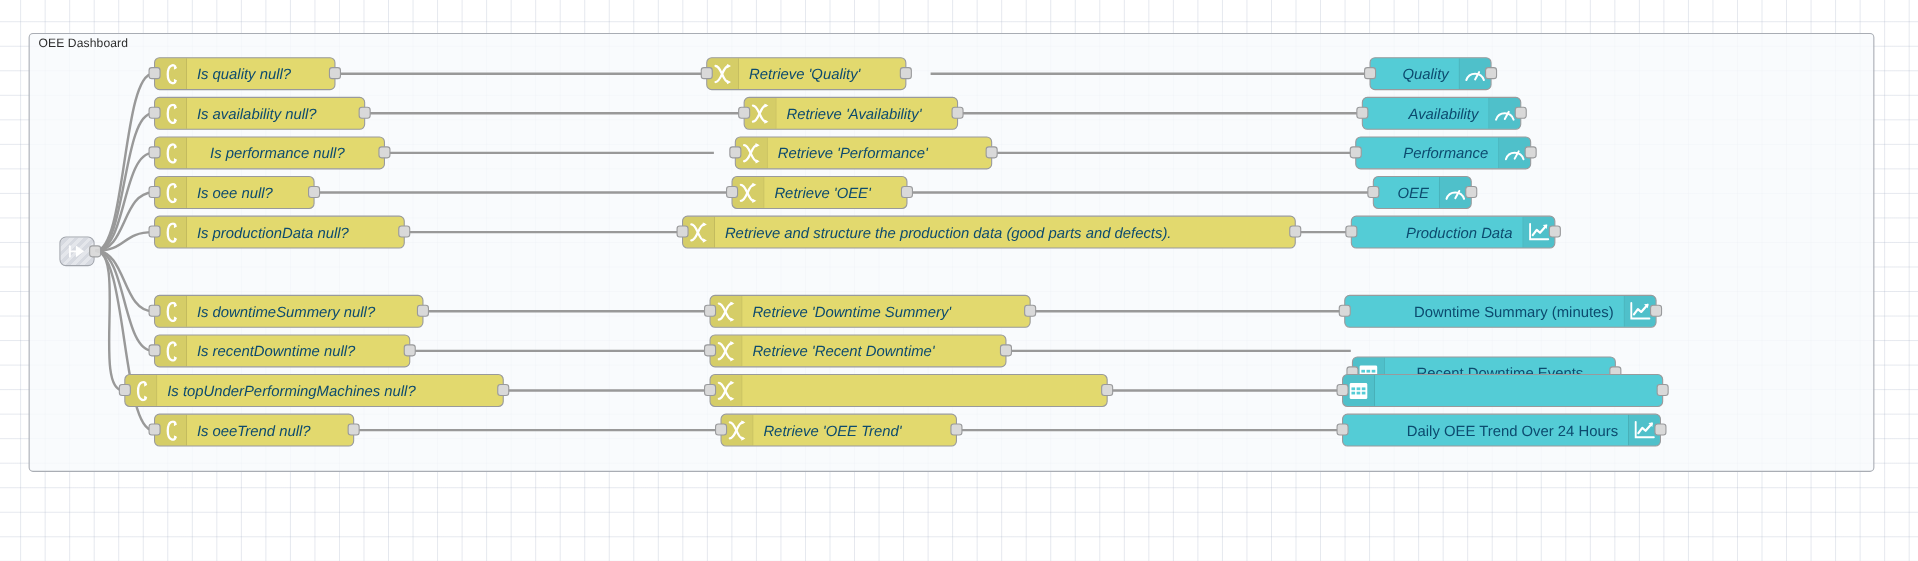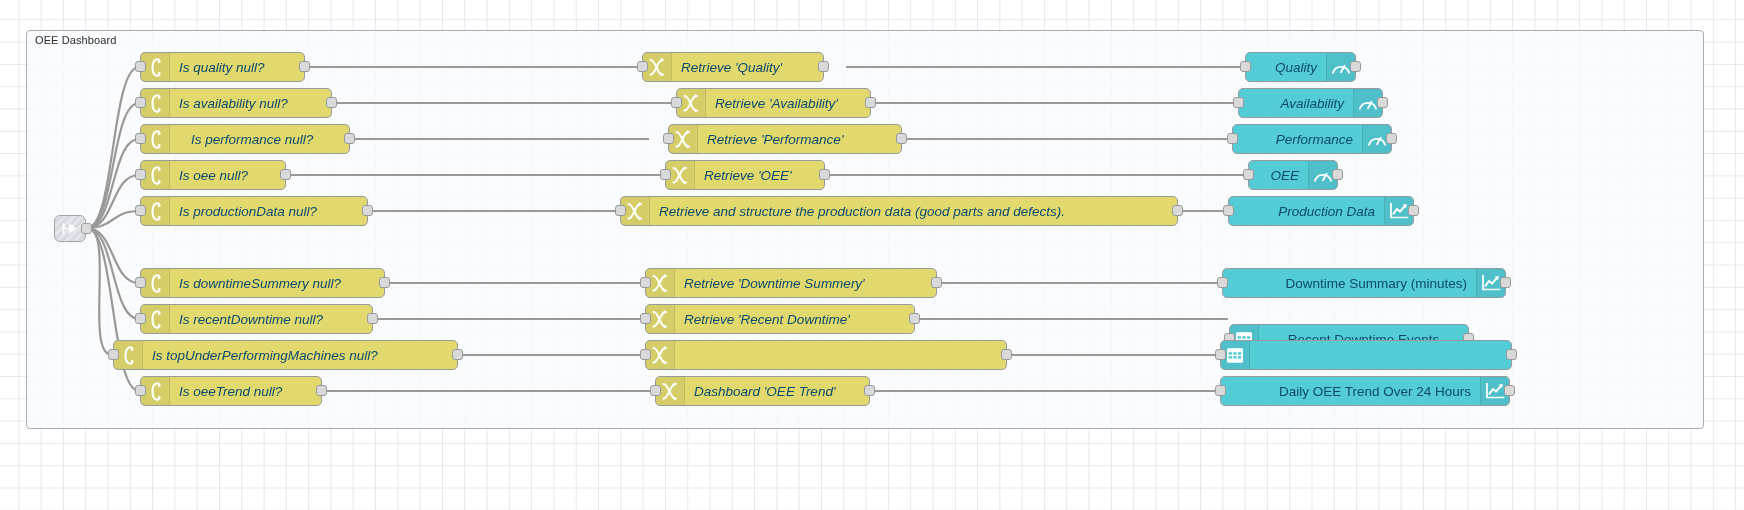--- a/index.html
+++ b/index.html
@@ -463,21 +463,21 @@
       </div>
       <div class="node change" style="left: 655px; top: 376px; width: 215px;">
         <div class="node-icon">
           <svg class="gi" width="19" height="19" viewBox="0 0 19 19">
             <path d="M2.5 2 C5 2 6.5 5 8.3 9 C10 13 11.6 16.6 14.2 16.6" fill="none" stroke="#ffffff" stroke-width="2.1" stroke-linecap="round"></path>
             <path d="M2.5 16.6 C5 16.6 6.6 13.4 8.4 9.4 C10.2 5.2 11.7 2 14.2 2" fill="none" stroke="#ffffff" stroke-width="2.1" stroke-linecap="round"></path>
             <path d="M12.9 0.1 L16.6 2 L12.9 4 Z" fill="#ffffff"></path>
             <path d="M12.9 14.7 L16.6 16.6 L12.9 18.6 Z" fill="#ffffff"></path>
           </svg>
         </div>
-        <div class="node-label italic lbl-left">Dashboard 'OEE Trend'</div>
+        <div class="node-label italic lbl-left">Retrieve 'OEE Trend'</div>
         <div class="port in"></div>
         <div class="port out"></div>
       </div>
       <div class="node ui" style="left: 1220px; top: 376px; width: 290px;">
         <div class="node-label  lbl-right">Daily OEE Trend Over 24 Hours</div>
         <div class="node-icon right">
           <svg class="gi" width="20" height="18" viewBox="0 0 20 18">
             <path d="M2 1.5 V15.5 H18.5" fill="none" stroke="#ffffff" stroke-width="1.7" stroke-linecap="round"></path>
             <path d="M4.4 11.8 L8 7 L11 9.6 L16.6 3.2" fill="none" stroke="#ffffff" stroke-width="2" stroke-linecap="round" stroke-linejoin="round"></path>
             <path d="M13.6 2.6 L17.6 2.2 L17.1 6.2 Z" fill="#ffffff"></path>

